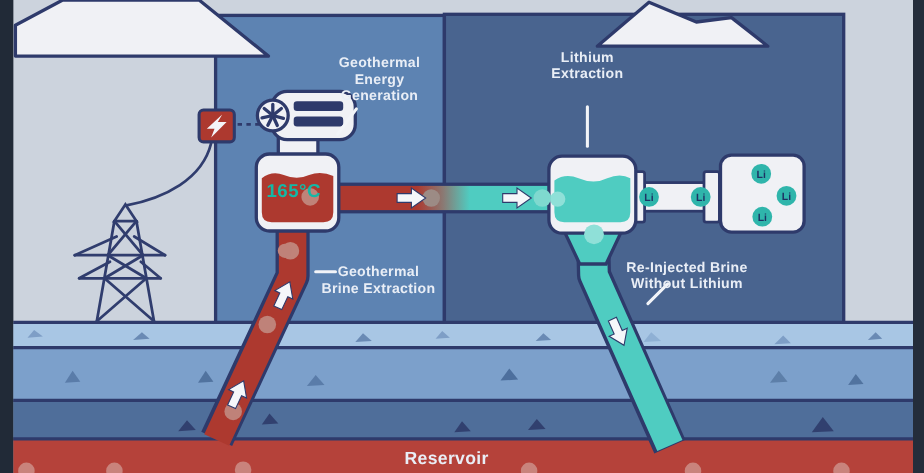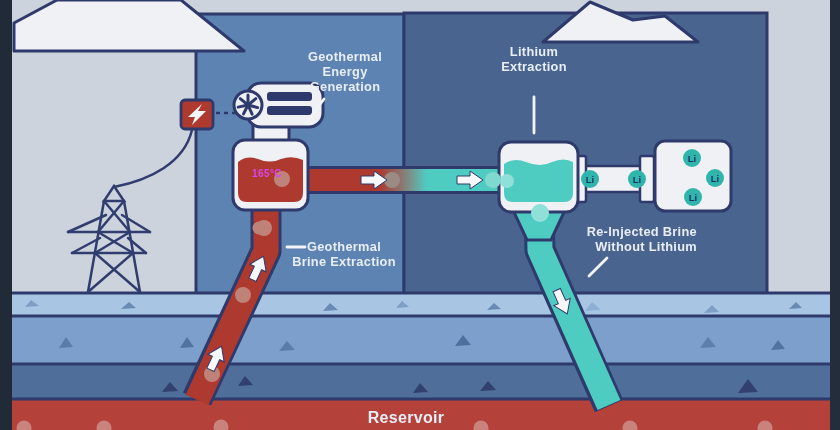--- a/index.html
+++ b/index.html
@@ -2,21 +2,21 @@
 <html><head>
 <meta charset="utf-8">
 <style>
   html,body{margin:0;padding:0;background:#212a37;}
   #stage{position:relative;width:840px;height:430px;overflow:hidden;
          font-family:"Liberation Sans",sans-serif;}
   svg{position:absolute;left:0;top:0;}
   .lbl{position:absolute;color:#e9eef6;font-weight:700;font-size:12.8px;
        line-height:15px;text-align:center;white-space:pre-line;
        letter-spacing:.3px;pointer-events:none;}
-  .lbl-temp{font-size:10px;color:#d946ef;letter-spacing:.4px;}
+  .lbl-temp{font-size:17px;color:#14b8a6;letter-spacing:.4px;}
   .lbl-reservoir{font-size:16px;}
 </style>
 </head>
 <body>
 
 <div id="stage">
 <svg width="840" height="430" viewBox="0 0 840 430">
   <defs>
     <linearGradient id="pipeGrad" x1="0" y1="0" x2="1" y2="0">
       <stop offset="0" stop-color="#ad392f"></stop>
@@ -194,17 +194,17 @@
   <rect x="830" y="0" width="10" height="430" fill="#242d3b"></rect>
 </svg>
 
 <div class="lbl" style="left:283px;top:49px;width:124px;">Geothermal
 Energy
 Generation</div>
 <div class="lbl" style="left:474px;top:44px;width:120px;">Lithium
 Extraction</div>
 <div class="lbl" style="left:285px;top:239px;width:118px;">Geothermal
 Brine Extraction</div>
-<div class="lbl" style="left:552px;top:224px;width:145px;text-align:right;">Re-Injected Brine
+<div class="lbl" style="left:552px;top:235px;width:145px;">Re-Injected Brine
 Without Lithium</div>
 <div class="lbl lbl-reservoir" style="left:346px;top:410px;width:120px;">Reservoir</div>
 <div class="lbl lbl-temp" style="left:240px;top:166px;width:54px;">165°C</div>
 </div>
 
 </body></html>

